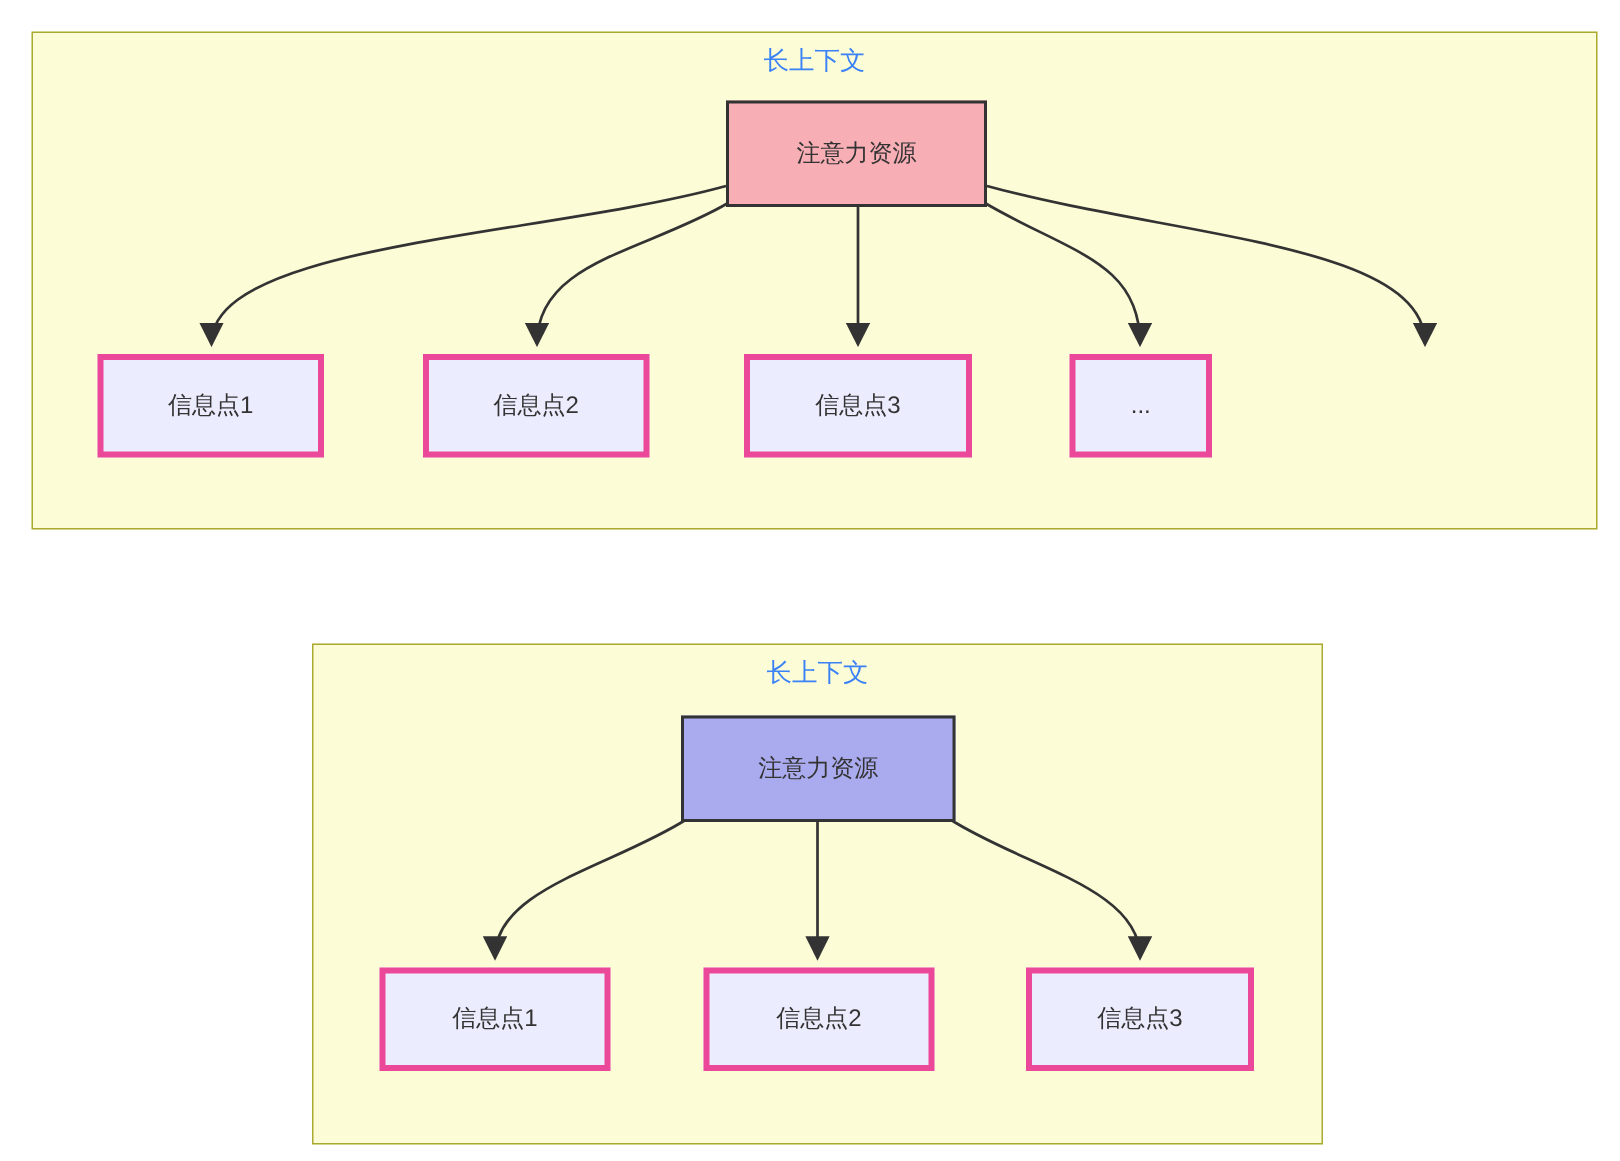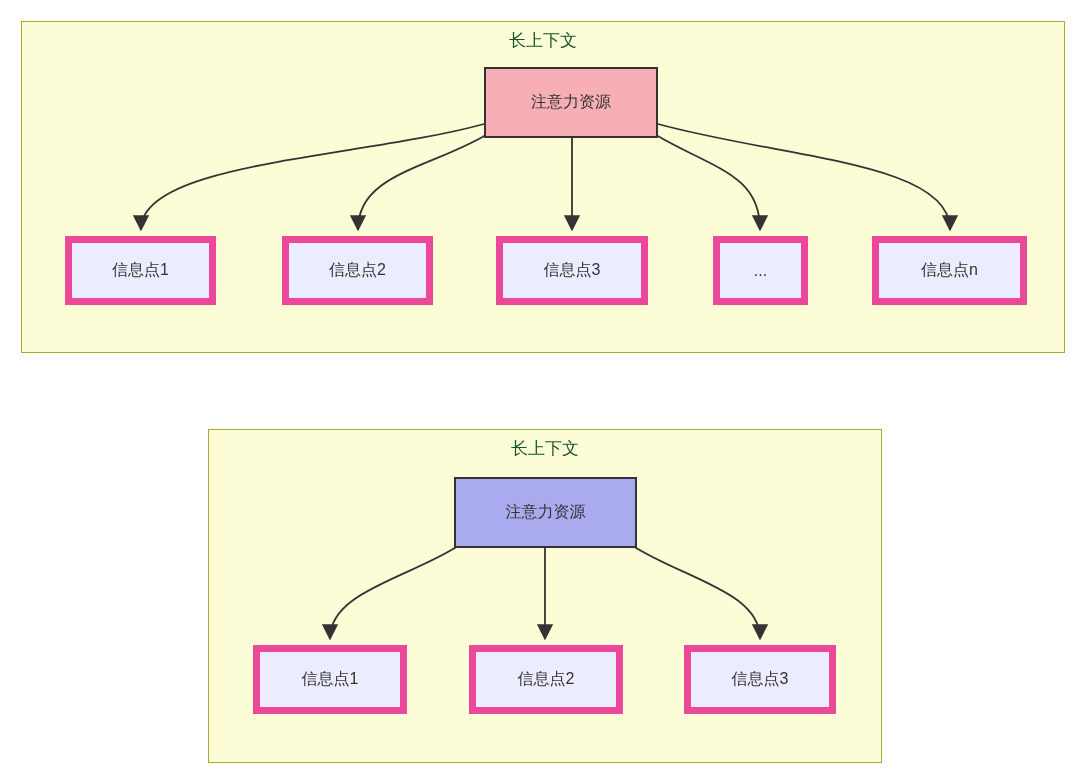--- a/index.html
+++ b/index.html
@@ -17,21 +17,21 @@
     position: absolute;
     background: #fcfcd6;
     border: 1px solid #aaaa33;
     z-index: 1;
   }
   .container-title {
     width: 100%;
     text-align: center;
     margin-top: 7px;
     font-size: 17px;
-    color: #14532d;
+    color: #3b82f6;
   }
   #long-container  { left: 21px;  top: 21px;  width: 1044px; height: 332px; }
   #short-container { left: 208px; top: 429px; width: 674px;  height: 334px; }
   .arrow-layer {
     position: absolute;
     left: 0; top: 0;
     width: 1080px; height: 774px;
     z-index: 2;
     pointer-events: none;
   }
@@ -45,21 +45,21 @@
     text-align: left;
     z-index: 3;
   }
   .attention {
     border: 2px solid #333333;
   }
   .attention.pink   { background: #f8aeb5; }
   .attention.purple { background: #aaaaee; }
   .info {
     background: #ececff;
-    border: 7px solid #ec4899;
+    border: 4px solid #ec4899;
   }
   
   #long-attn  { left: 484px; top: 67px;  width: 174px; height: 71px; }
   #long-n1    { left: 65px;  top: 236px; width: 151px; height: 69px; }
   #long-n2    { left: 282px; top: 236px; width: 151px; height: 69px; }
   #long-n3    { left: 496px; top: 236px; width: 152px; height: 69px; }
   #long-n4    { left: 713px; top: 236px; width: 95px;  height: 69px; }
   #long-n5    { left: 872px; top: 236px; width: 155px; height: 69px; }
   
   #short-attn { left: 454px; top: 477px; width: 183px; height: 71px; }
@@ -96,20 +96,19 @@
     <path d="M 458 546 C 408 578, 330 592, 330 638" fill="none" stroke="#333333" stroke-width="1.8" marker-end="url(#arrowhead)"></path>
     <path d="M 545 548 L 545 638" fill="none" stroke="#333333" stroke-width="1.8" marker-end="url(#arrowhead)"></path>
     <path d="M 633 546 C 683 578, 760 592, 760 638" fill="none" stroke="#333333" stroke-width="1.8" marker-end="url(#arrowhead)"></path>
   </svg>
 
   <div class="node attention pink" id="long-attn">注意力资源</div>
   <div class="node info" id="long-n1">信息点1</div>
   <div class="node info" id="long-n2">信息点2</div>
   <div class="node info" id="long-n3">信息点3</div>
   <div class="node info" id="long-n4">...</div>
-  <div class="node info" id="long-n5">信息点n</div>
 
   <div class="node attention purple" id="short-attn">注意力资源</div>
   <div class="node info" id="short-n1">信息点1</div>
   <div class="node info" id="short-n2">信息点2</div>
   <div class="node info" id="short-n3">信息点3</div>
 
 </div>
 
 </body></html>

